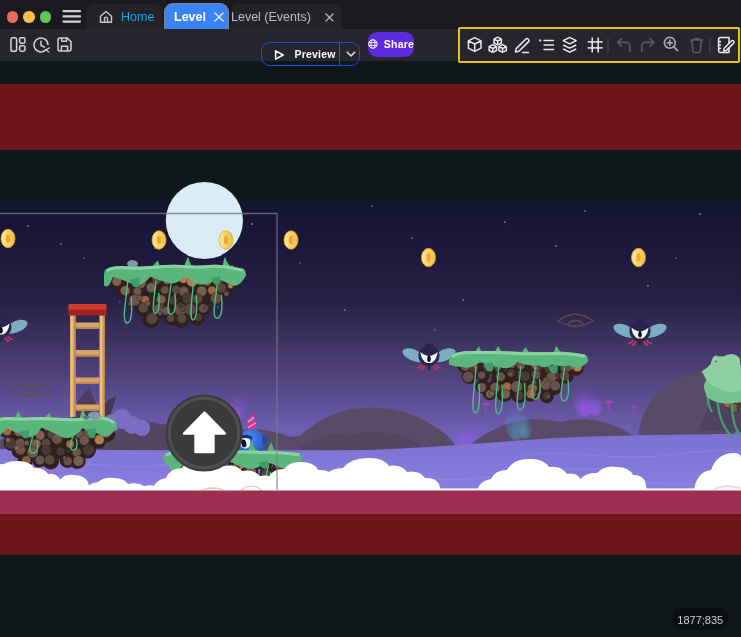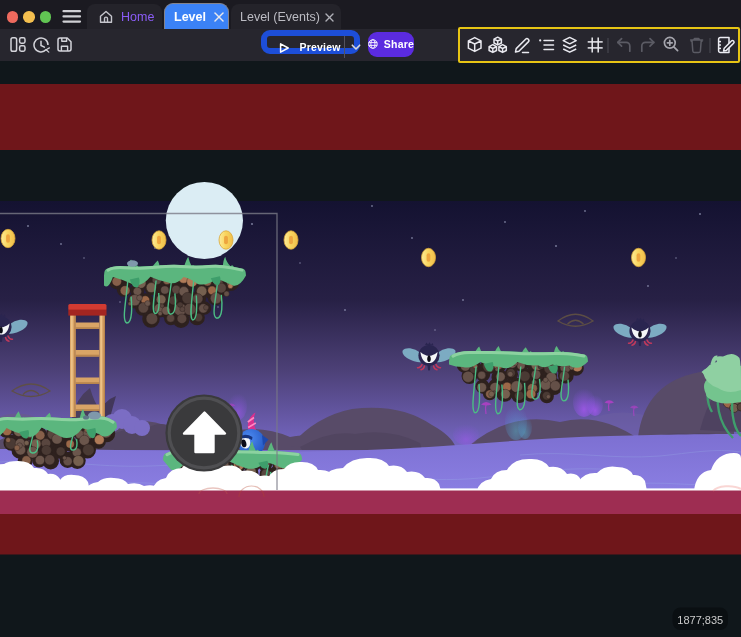--- a/index.html
+++ b/index.html
@@ -2,24 +2,24 @@
 <html><head>
 <meta charset="utf-8">
 <style>
 *{margin:0;padding:0;box-sizing:border-box}
 html,body{width:741px;height:637px;overflow:hidden;background:#10171b;font-family:"Liberation Sans",sans-serif}
 #page{position:relative;width:741px;height:637px}
 #titlebar{position:absolute;top:0;left:0;width:741px;height:29px;background:#1b1a21}
 #toolbar{position:absolute;top:29px;left:0;width:741px;height:32px;background:#27262e}
 .tl{position:absolute;top:11px;width:11.5px;height:11.5px;border-radius:50%}
 .tab{position:absolute;font-size:12.5px;display:flex;align-items:center}
-#tab-home{left:87px;top:4px;width:75px;height:25px;background:#24232a;border-radius:8px 8px 0 0;color:#8b5cf6}
+#tab-home{left:87px;top:4px;width:75px;height:25px;background:#24232a;border-radius:8px 8px 0 0;color:#0ea5e9}
 #tab-level{left:164px;top:3px;width:64.5px;height:26px;background:#3b82f6;border:1px solid #83838c;border-bottom:none;border-radius:9px 9px 0 0;color:#fff;font-weight:bold}
 #tab-events{left:231px;top:4px;width:110px;height:25px;background:#24232a;border-radius:8px 8px 0 0;color:#bcbcc3}
-#previewbtn{position:absolute;left:260.5px;top:1px;width:99px;height:23.5px;border:6px solid #1d4ed8;border-radius:9px;display:flex;align-items:center}
+#previewbtn{position:absolute;left:260.5px;top:13px;width:99px;height:23.5px;border:1px solid #1d4ed8;border-radius:9px;display:flex;align-items:center}
 #sharebtn{position:absolute;left:368px;top:3px;width:46px;height:24.5px;background:#5b2be0;border-radius:9px;display:flex;align-items:center;justify-content:center}
 #ybox{position:absolute;left:457.5px;top:26.5px;width:282px;height:36.5px;border:2px solid #e7c514;border-radius:2px;z-index:6}
 #scene{position:absolute;top:61px;left:0;width:741px;height:576px}
 </style>
 </head>
 <body>
 <div id="page">
 <svg id="scene" width="741" height="576" viewBox="0 61 741 576">
 <defs>
 <linearGradient id="sky" x1="0" y1="201" x2="0" y2="491" gradientUnits="userSpaceOnUse">
@@ -638,21 +638,21 @@
 <span style="margin-left:8px">Home</span>
       </div>
 <div class="tab" id="tab-level">
         <span style="margin-left:9px">Level</span>
 <svg style="position:absolute;left:49px;top:8px" width="10" height="10" viewBox="0 0 10 10" stroke="#e8e8ec" stroke-width="1.5" stroke-linecap="round">
           <line x1="1" y1="1" x2="9" y2="9"></line>
           <line x1="9" y1="1" x2="1" y2="9"></line>
         </svg>
       </div>
 <div class="tab" id="tab-events">
-        <span style="margin-left:9px">Level (Events)</span>
+        <span style="">Level (Events)</span>
 <svg style="position:absolute;left:94px;top:8.5px" width="9" height="9" viewBox="0 0 9 9" stroke="#b0b0b8" stroke-width="1.4" stroke-linecap="round">
           <line x1="1" y1="1" x2="8" y2="8"></line>
           <line x1="8" y1="1" x2="1" y2="8"></line>
         </svg>
       </div>
 </div>
 <div id="toolbar">
 <svg style="position:absolute;left:9.5px;top:8px" width="16" height="15" viewBox="0 0 16 15" fill="none" stroke="#d4d4da" stroke-width="1.5">
         <rect x="1" y="0.8" width="5.6" height="13.4" rx="1.8"></rect>
         <rect x="9.6" y="0.8" width="5.4" height="5.4" rx="1.6"></rect>

